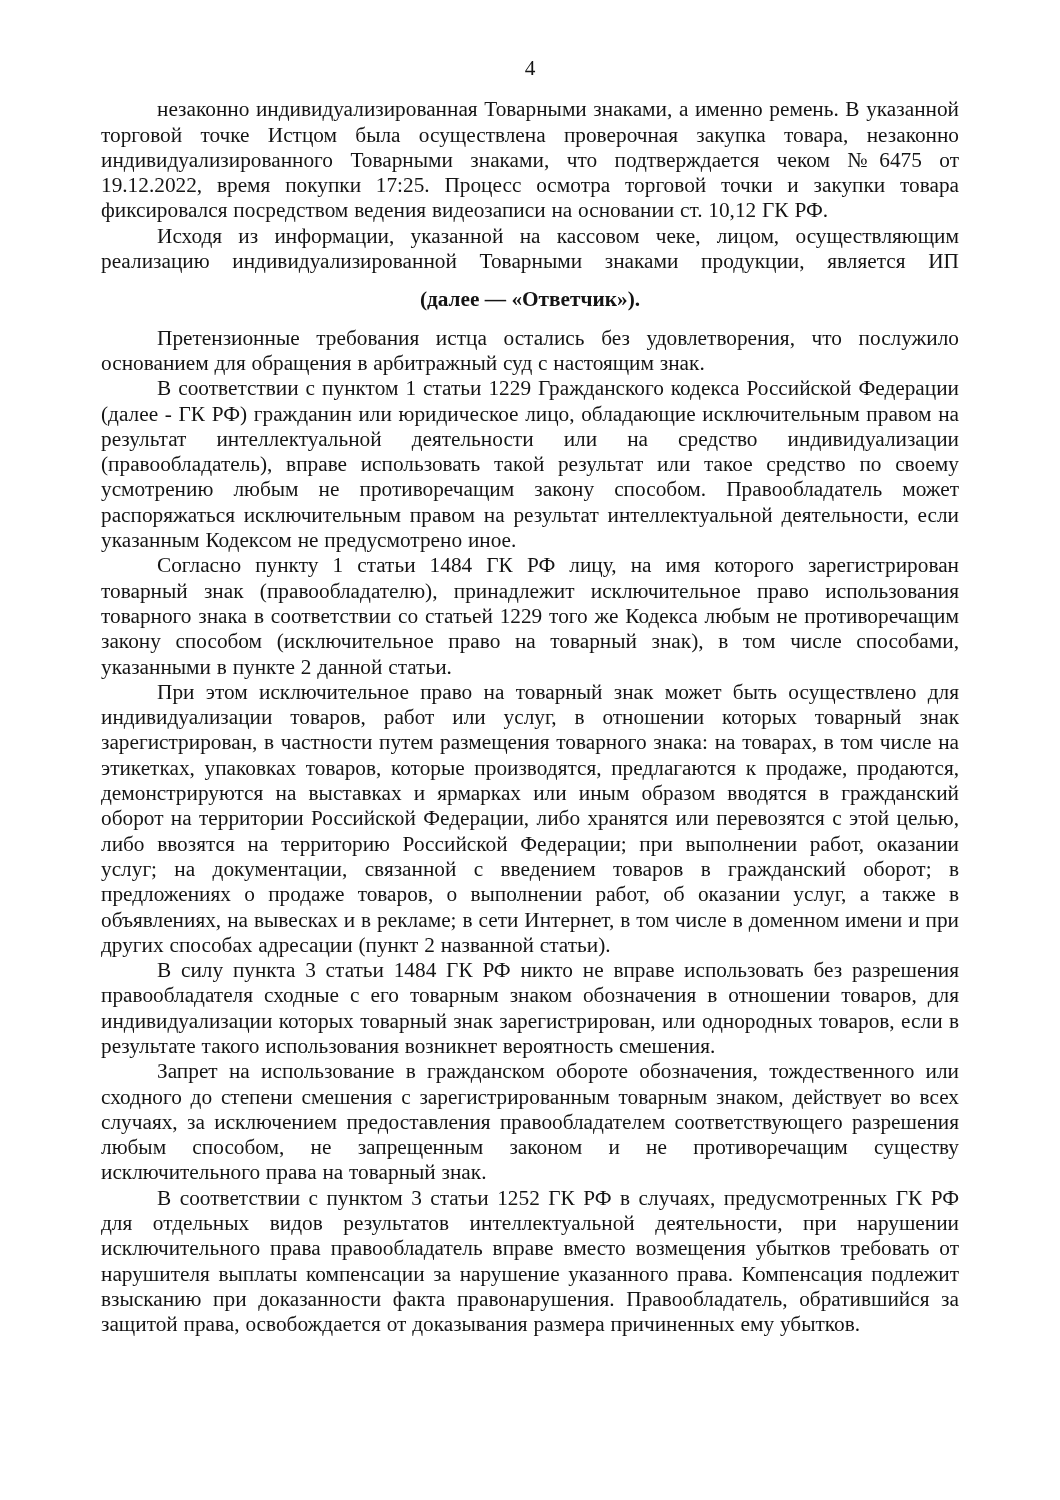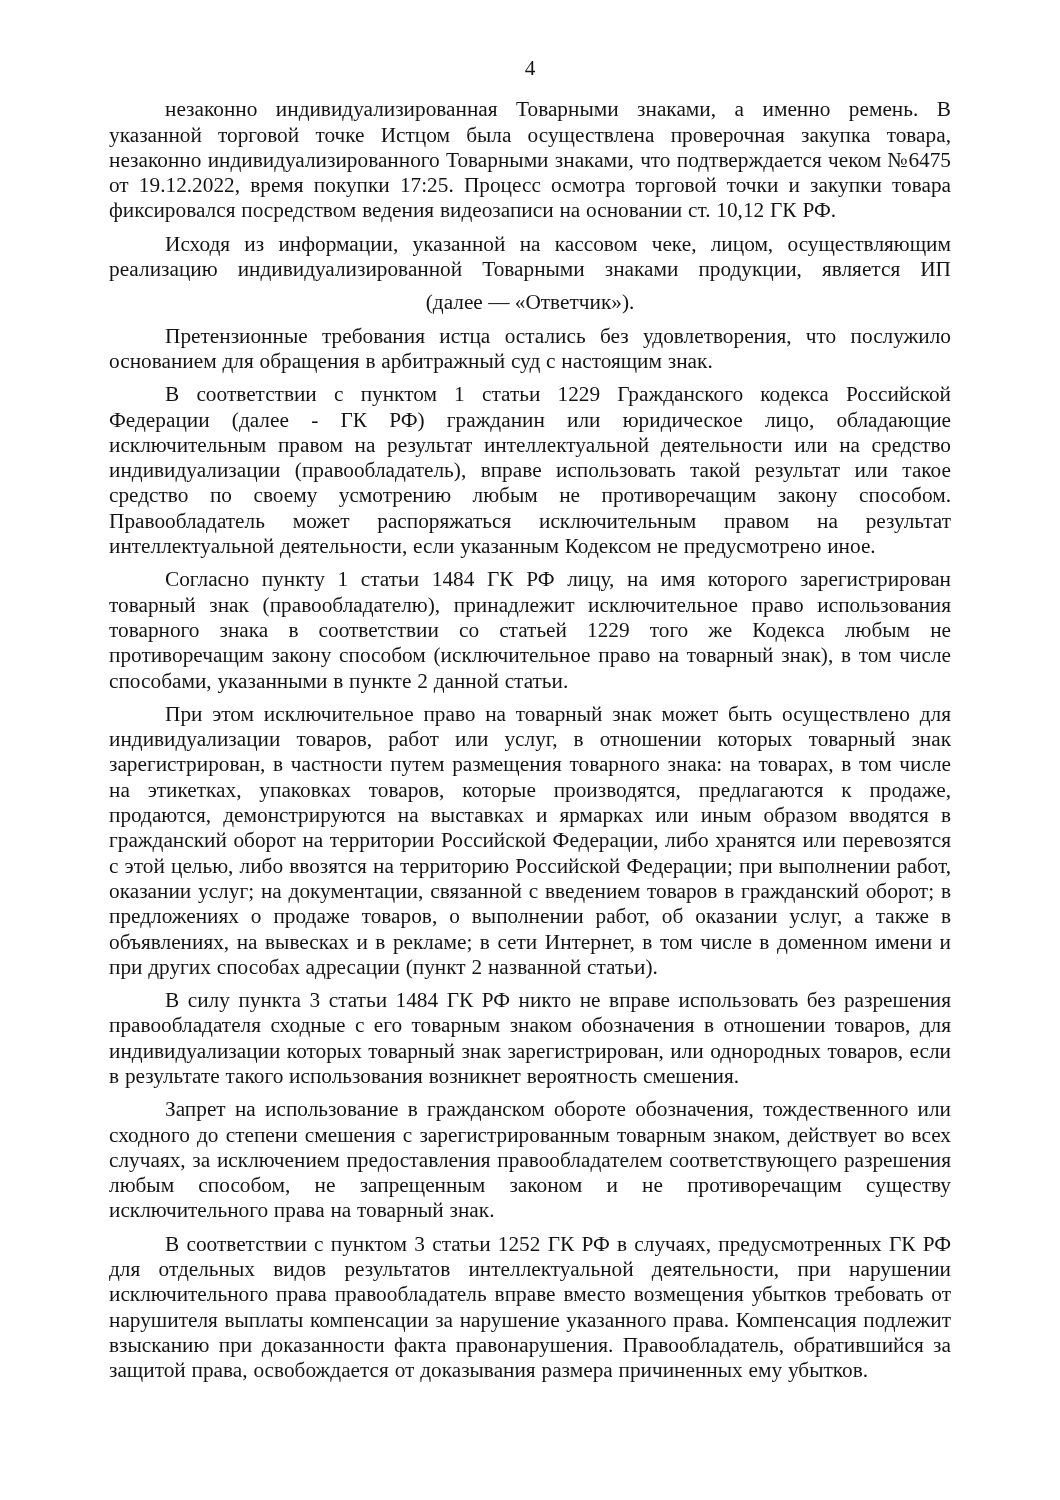--- a/index.html
+++ b/index.html
@@ -19,32 +19,33 @@
     line-height: 25.3px;
     box-sizing: border-box;
     padding: 56px 101px 0 101px;
     overflow: hidden;
   }
   .page-number {
     text-align: center;
     margin: 0 0 16px 0;
   }
   p.para {
-    margin: 8px;
+    margin: 0;
     text-align: justify;
     text-indent: 56px;
     word-spacing: 0.5px;
   }
   p.jlast {
     text-align-last: justify;
   }
   p.center-line {
-    margin: 4px;
+    margin: 13px;
     text-align: center;
     text-indent: 0;
+    font-weight: bold;
   }
 </style>
 </head>
 <body>
 
 <div class="page">
   <div class="page-number">4</div>
 
   <p class="para">незаконно индивидуализированная Товарными знаками, а именно ремень. В указанной торговой точке Истцом была осуществлена проверочная закупка товара, незаконно индивидуализированного Товарными знаками, что подтверждается чеком №6475 от 19.12.2022, время покупки 17:25. Процесс осмотра торговой точки и закупки товара фиксировался посредством ведения видеозаписи на основании ст. 10,12 ГК РФ.</p>
 

